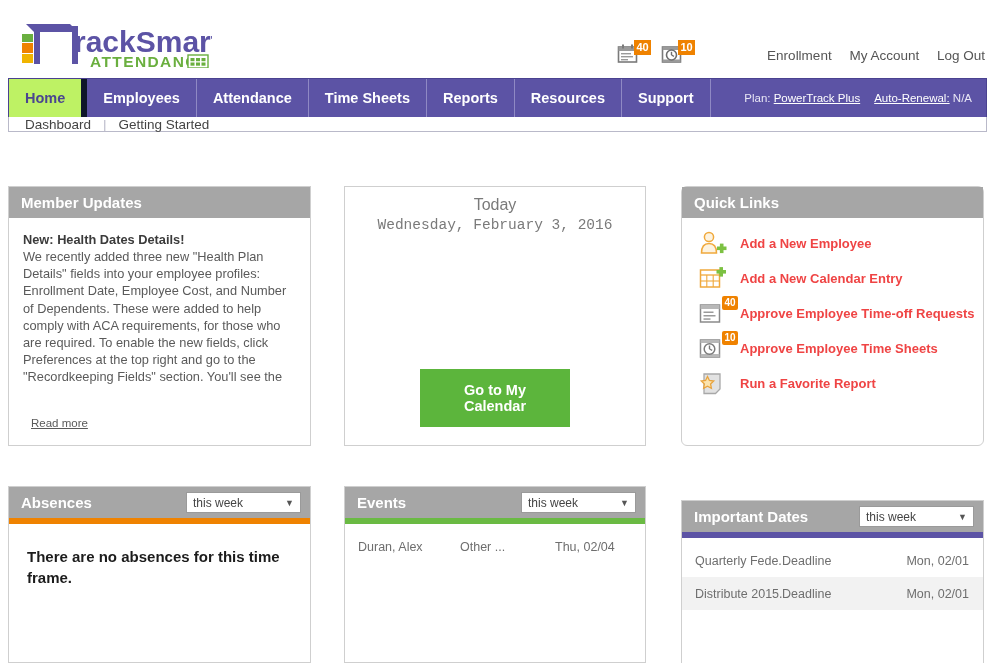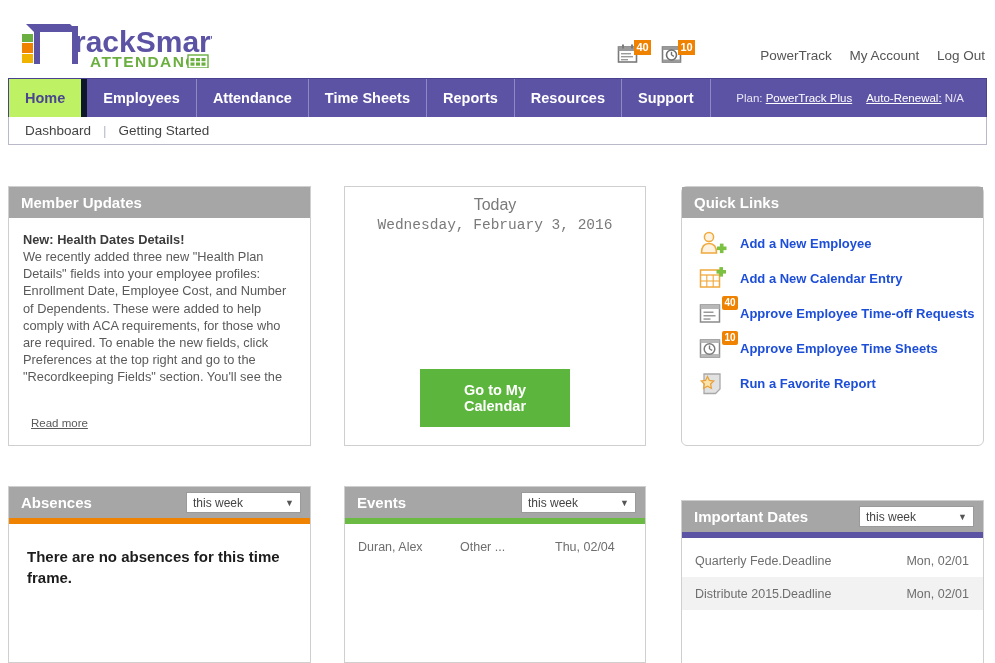--- a/index.html
+++ b/index.html
@@ -44,29 +44,29 @@
   .nav-tab {
     display: flex; align-items: center; padding: 0 16px;
     color: #ffffff; font-size: 14.5px; font-weight: bold;
     border-right: 1px solid #8f89c4;
     font-family: "Liberation Sans", sans-serif;
     white-space: nowrap;
   }
   .nav-tab.active { background: #bef264; color: #4b4590; border-right: 6px solid #0f172a; }
   .nav-right {
     margin-left: auto; display: flex; align-items: center;
-    padding-right: 22px; color: #e8e6f5; font-size: 11.5px;
+    padding-right: 14px; color: #e8e6f5; font-size: 11.5px;
     font-family: "Liberation Sans", sans-serif; white-space: nowrap;
   }
   .nav-right .u { text-decoration: underline; color: #fff; }
   .nav-right .sep { display: inline-block; width: 14px; }
 
   
   .subnav {
-    position: absolute; left: 8px; top: 117px; width: 979px; height: 28px;
+    position: absolute; left: 8px; top: 117px; width: 979px; height: 15px;
     background: #ffffff; border: 1px solid #b9b9c9; border-top: none;
     display: flex; align-items: center; padding-left: 16px;
     font-size: 13.5px; color: #444;
   }
   .subnav a { color: #444; text-decoration: none; font-family: "Liberation Sans", sans-serif; }
   .subnav .divider { color: #b9b9c9; margin: 0 12px; }
 
   
   .panel { position: absolute; background: #fff; border: 1px solid #cfcfcf; }
   .panel-head {
@@ -126,21 +126,21 @@
   .ql-icon { width: 44px; flex: 0 0 44px; position: relative; height: 32px; }
   .ql-icon svg { position: absolute; left: 2px; top: 1px; }
   .ql-badge {
     position: absolute; left: 26px; top: -2px;
     background: #ef8200; color: #fff; font-size: 10px; font-weight: bold;
     line-height: 13px; height: 14px; min-width: 16px; text-align: center;
     border-radius: 2px; padding: 0 2px;
     font-family: "Liberation Sans", sans-serif;
   }
   .ql-label {
-    font-size: 13px; font-weight: bold; color: #1d4ed8;
+    font-size: 13px; font-weight: bold; color: #ef4444;
     font-family: "Liberation Sans", sans-serif; white-space: nowrap;
   }
 
   
   #p-abs { left: 8px; top: 486px; width: 303px; height: 177px; }
   #p-events { left: 344px; top: 486px; width: 302px; height: 177px; }
   #p-dates { left: 681px; top: 500px; width: 303px; height: 177px; }
 
   .period-select {
     position: absolute; right: 9px; top: 5px;
@@ -223,21 +223,21 @@
           <rect x="1.5" y="16.5" width="18" height="2.5" fill="#9a9a9a"></rect>
           <circle cx="10.5" cy="12" r="5" fill="#fff" stroke="#6e6e6e" stroke-width="1.6"></circle>
           <line x1="10.5" y1="12" x2="10.5" y2="8.8" stroke="#6e6e6e" stroke-width="1.4"></line>
           <line x1="10.5" y1="12" x2="13" y2="13.4" stroke="#6e6e6e" stroke-width="1.4"></line>
         </svg>
         <span class="badge-num">10</span>
       </div>
     </div>
 
     <div class="util-links">
-      <a href="#">PowerTrack</a>
+      <a href="#">Enrollment</a>
       <a href="#">My Account</a>
       <a href="#">Log Out</a>
     </div>
   </div>
 
   <div class="navbar">
     <div class="nav-tab active">Home</div>
     <div class="nav-tab">Employees</div>
     <div class="nav-tab">Attendance</div>
     <div class="nav-tab">Time Sheets</div>

